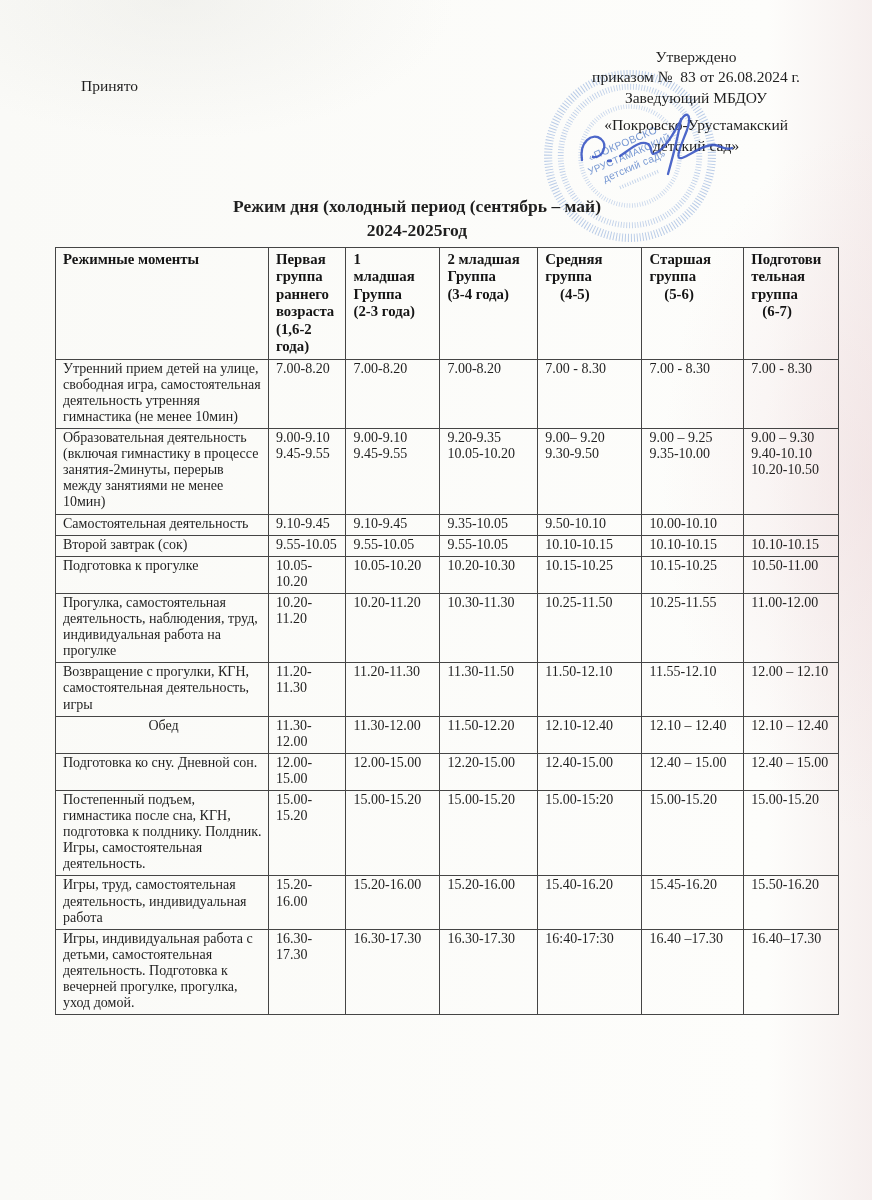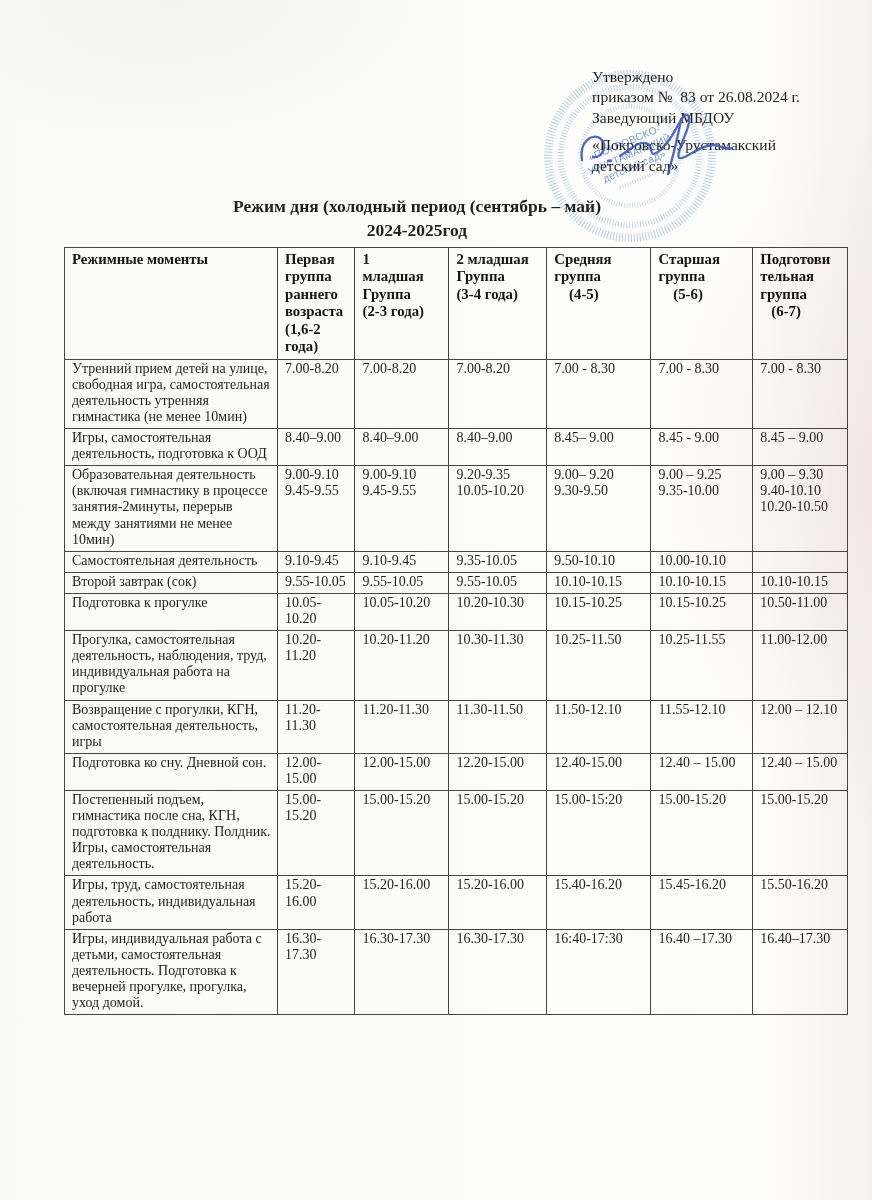--- a/index.html
+++ b/index.html
@@ -8,47 +8,48 @@
     font-family:"Liberation Serif","DejaVu Serif",serif;
     color:#1f1f1f;
     background:
       radial-gradient(ellipse 300px 500px at 100% 40%, rgba(238,218,220,.45), transparent 70%),
       radial-gradient(ellipse 400px 200px at 20% 0%, rgba(225,225,220,.35), transparent 70%),
       linear-gradient(90deg,#fafaf7 0%, #fdfdfb 88%, #f6efee 100%);
   }
   .blk{position:absolute;font-size:15.5px;line-height:1.32;}
   .accepted{top:76px;left:57px;}
   .accepted .l0{padding-left:24px;}
-  .approved{top:47px;right:72px;text-align:left;margin-top:20px;}
+  .approved{top:47px;right:72px;text-align:center;}
   .approved .gap{height:7px;}
   .sig-row{white-space:nowrap;}
   .sig-underline{letter-spacing:1px;}
 
   .title{position:absolute;top:195px;left:0;width:872px;text-align:center;
     font-weight:bold;font-size:17.5px;line-height:1.35;transform:translateX(-19px);z-index:3;}
 
   
   .stamp{position:absolute;left:540px;top:66px;width:180px;height:180px;z-index:2;
     mix-blend-mode:multiply;opacity:.92;transform:rotate(-7deg);}
   .signature{position:absolute;left:562px;top:106px;width:195px;height:80px;z-index:4;}
 
   
-  table.schedule{position:absolute;left:64px;top:247px;width:784px;border-collapse:collapse;z-index:3;}
+  table.schedule{position:absolute;left:55px;top:247px;width:784px;border-collapse:collapse;z-index:3;}
   .schedule th,.schedule td{
     border:1.5px solid #454545;vertical-align:top;text-align:left;
     white-space:pre-line;background:transparent;
   }
   .schedule th{font-weight:bold;font-size:14.8px;line-height:1.18;padding:3px 4px 3px 7px;color:#151515;}
   .schedule td{font-size:14px;line-height:1.15;padding:1px 4px 3px 7px;}
   .schedule td.center{text-align:center;}
 </style>
 </head>
 <body>
 
 <div class="blk accepted">
+  <div class="l0">Принято</div>
 </div>
 
 <div class="blk approved">
   <div>Утверждено</div>
   <div>приказом №&nbsp; 83 от 26.08.2024 г.</div>
   <div>Заведующий МБДОУ</div>
   <div class="gap"></div>
   <div>«Покровско-Урустамакский</div>
   <div>детский сад»</div>
 </div>
@@ -125,29 +126,20 @@
       <tr>
     <td class="label">Утренний прием детей на улице, свободная игра, самостоятельная деятельность утренняя гимнастика (не менее 10мин)</td>
     <td>7.00-8.20</td>
     <td>7.00-8.20</td>
     <td>7.00-8.20</td>
     <td>7.00 - 8.30</td>
     <td>7.00 - 8.30</td>
     <td>7.00 - 8.30</td>
   </tr>
       <tr>
-    <td class="label">Игры, самостоятельная деятельность, подготовка к ООД</td>
-    <td>8.40–9.00</td>
-    <td>8.40–9.00</td>
-    <td>8.40–9.00</td>
-    <td>8.45– 9.00</td>
-    <td>8.45 - 9.00</td>
-    <td>8.45 – 9.00</td>
-  </tr>
-      <tr>
     <td class="label">Образовательная деятельность (включая гимнастику в процессе занятия-2минуты, перерыв между занятиями не менее 10мин)</td>
     <td>9.00-9.10
 9.45-9.55</td>
     <td>9.00-9.10
 9.45-9.55</td>
     <td>9.20-9.35
 10.05-10.20</td>
     <td>9.00– 9.20
 9.30-9.50</td>
     <td>9.00 – 9.25
@@ -195,20 +187,29 @@
       <tr>
     <td class="label">Возвращение с прогулки, КГН, самостоятельная деятельность, игры</td>
     <td>11.20-11.30</td>
     <td>11.20-11.30</td>
     <td>11.30-11.50</td>
     <td>11.50-12.10</td>
     <td>11.55-12.10</td>
     <td>12.00 – 12.10</td>
   </tr>
       <tr>
+    <td class="label center">Обед</td>
+    <td>11.30-12.00</td>
+    <td>11.30-12.00</td>
+    <td>11.50-12.20</td>
+    <td>12.10-12.40</td>
+    <td>12.10 – 12.40</td>
+    <td>12.10 – 12.40</td>
+  </tr>
+      <tr>
     <td class="label">Подготовка ко сну. Дневной сон.</td>
     <td>12.00-15.00</td>
     <td>12.00-15.00</td>
     <td>12.20-15.00</td>
     <td>12.40-15.00</td>
     <td>12.40 – 15.00</td>
     <td>12.40 – 15.00</td>
   </tr>
       <tr>
     <td class="label">Постепенный подъем, гимнастика после сна, КГН, подготовка к полднику. Полдник. Игры, самостоятельная деятельность.</td>

